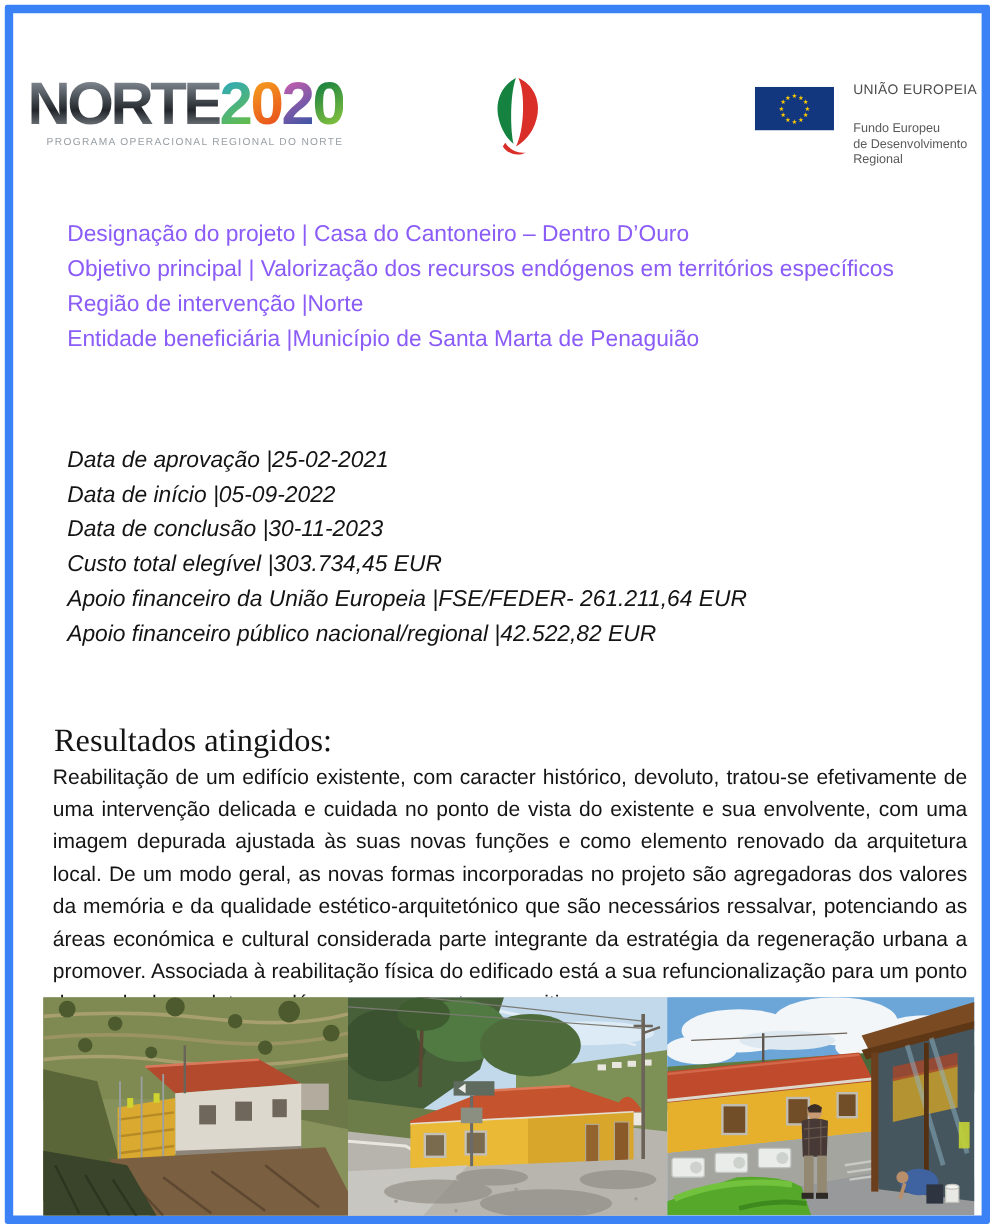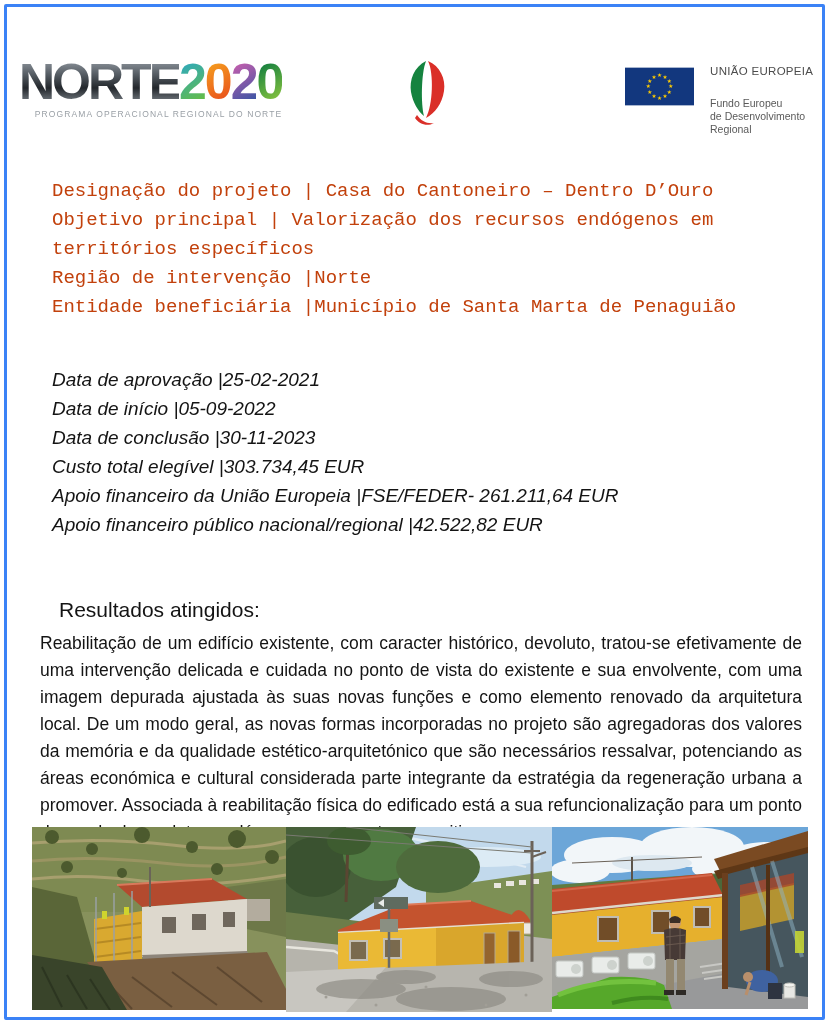--- a/index.html
+++ b/index.html
@@ -1,17 +1,17 @@
 <!DOCTYPE html>
 <html><head>
 <meta charset="utf-8">
 <style>
   html,body{margin:0;padding:0;background:#ffffff;}
   body{width:829px;height:1024px;position:relative;font-family:"Liberation Sans",sans-serif;color:#1a1a1a;}
-  .page{position:absolute;inset:4px;border:3px solid #3b82f6;border-radius:2px;background:#fff;overflow:hidden;}
+  .page{position:absolute;inset:4px;border:7px solid #3b82f6;border-radius:2px;background:#fff;overflow:hidden;}
 
   
   .logos{position:absolute;top:0;left:0;right:0;height:140px;}
   .norte-logo{position:absolute;left:12px;top:50px;white-space:nowrap;}
   .norte-row{display:flex;align-items:flex-end;line-height:1;}
   .norte-word{font-weight:800;font-size:50px;letter-spacing:-3px;
     background:linear-gradient(180deg,#9aa1a9 0%,#555c63 35%,#23272c 62%,#8f979e 100%);
     -webkit-background-clip:text;background-clip:text;color:transparent;}
   .norte-digit{font-weight:800;font-size:50px;letter-spacing:-2px;
     -webkit-background-clip:text;background-clip:text;color:transparent;}
@@ -27,25 +27,25 @@
   .pt-name{font-size:15px;font-weight:bold;color:#0d6a3f;letter-spacing:2px;margin-top:4px;}
   .pt-year{font-size:44px;font-weight:bold;color:#da2f28;letter-spacing:2px;line-height:1.0;margin-top:1px;}
 
   .eu-logo{position:absolute;left:618px;top:56px;display:flex;}
   .eu-flag{width:86px;height:47px;}
   .eu-text{margin-left:16px;padding-top:2px;}
   .eu-union{font-size:11.5px;color:#4c4c4c;letter-spacing:.3px;}
   .eu-fund{font-size:10.5px;color:#5a5a5a;line-height:13px;margin-top:20px;}
 
   
-  .details-a{position:absolute;left:45px;top:170px;max-width:700px;font-size:19px;line-height:29px;color:#c2410c;font-family:Liberation Mono, monospace;}
+  .details-a{position:absolute;left:45px;top:170px;max-width:700px;font-size:19px;line-height:29px;color:#8b5cf6;}
   .details-b{position:absolute;left:45px;top:358px;max-width:720px;font-size:19px;line-height:29px;color:#141414;font-style:italic;}
 
   
-  .results-heading{position:absolute;left:52px;top:591px;font-size:21px;color:#141414;}
+  .results-heading{position:absolute;left:34px;top:591px;font-size:27px;color:#141414;font-family:Liberation Serif, serif;}
   .results-paragraph{position:absolute;left:33px;top:623px;width:762px;font-size:17.5px;line-height:27px;
     text-align:justify;color:#141414;}
 
   
   .photos{position:absolute;left:25px;top:820px;display:flex;align-items:flex-start;}
   .photo{display:block;}
   .photo svg{display:block;}
   .photo-3{margin-left:4px;margin-top:3px;}
 </style>
 </head>

